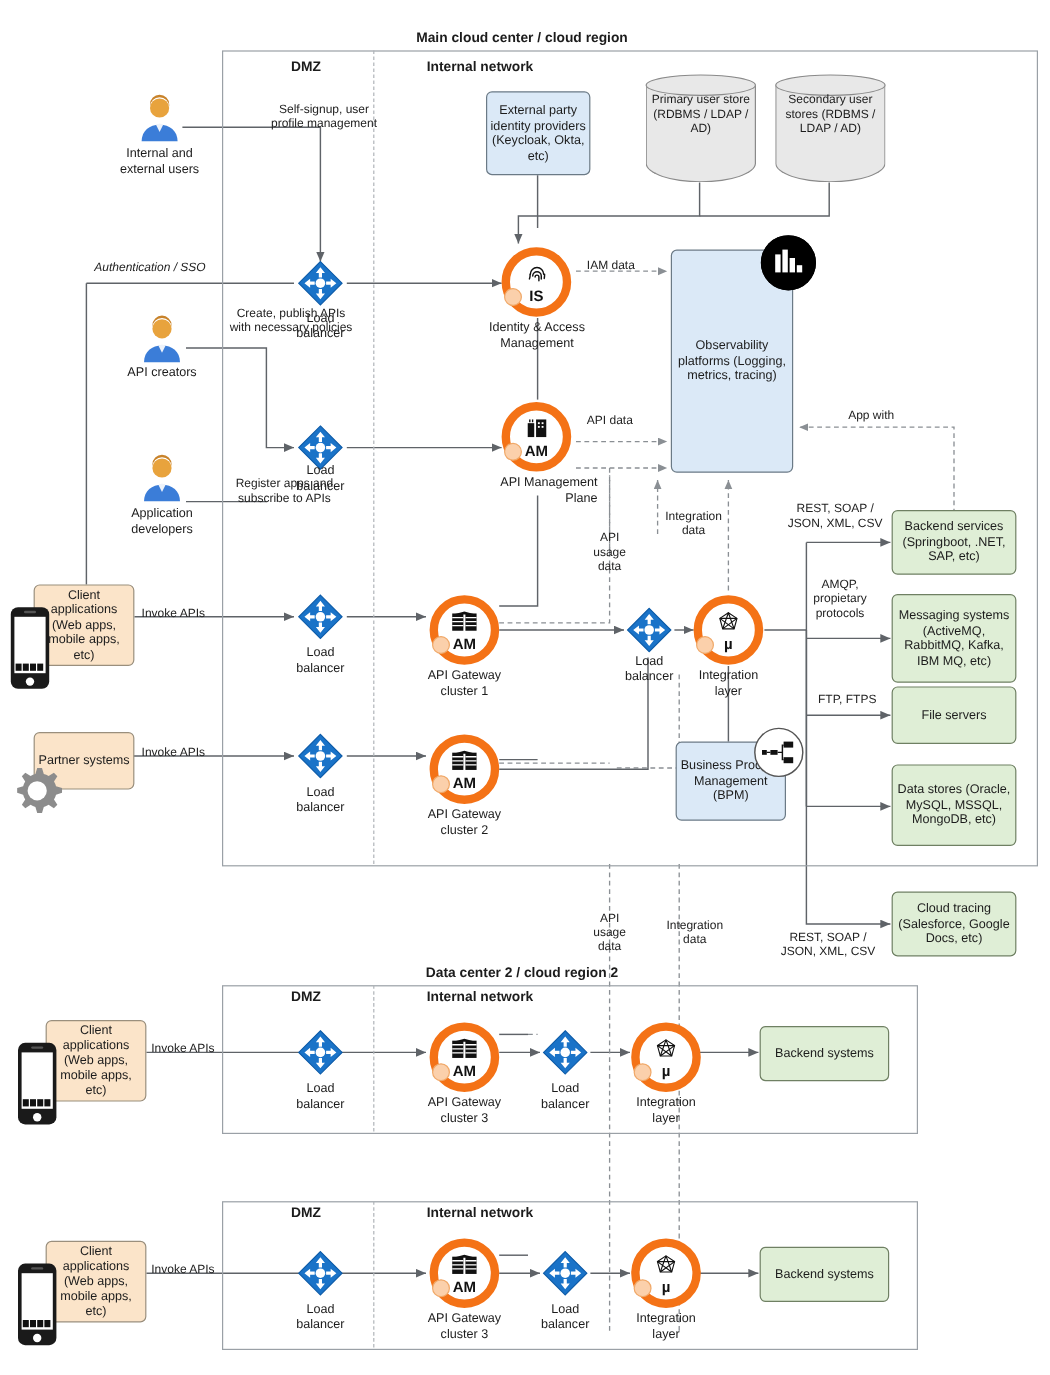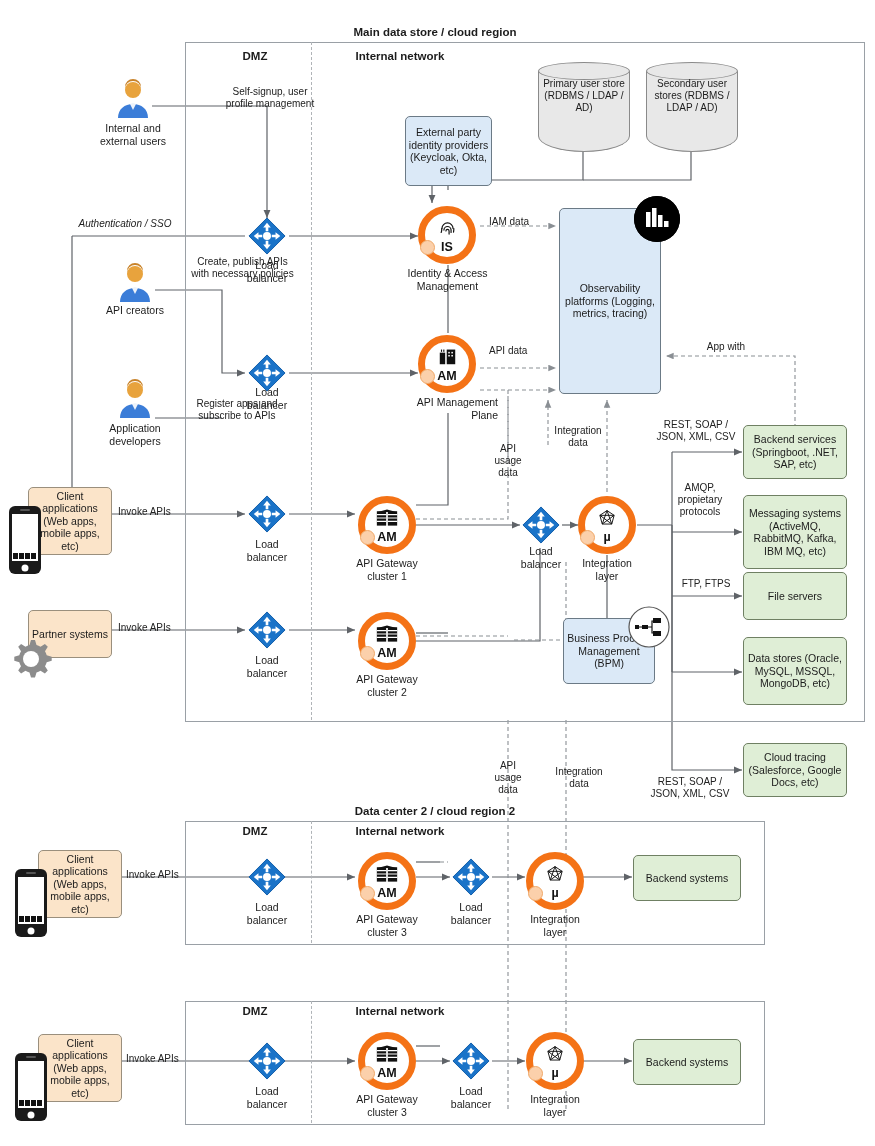--- a/index.html
+++ b/index.html
@@ -131,21 +131,21 @@
       <path d="M548,445 L548,400" marker-end="url(#ard)"></path>
 
       <path d="M795,428 L795,356 L666,356" marker-end="url(#ard)"></path>
 
       <path d="M508,720 L508,1110"></path>
       <path d="M566,720 L566,1110"></path>
       <path d="M440,862 L448,862"></path>
     </g>
   </svg>
 
-  <div class="region-title" style="left:185px;top:26px;width:500px;">Main data store / cloud region</div>
+  <div class="region-title" style="left:185px;top:26px;width:500px;">Main cloud center / cloud region</div>
   <div class="region" style="left:185px;top:42px;width:678px;height:678px;"></div>
   <div class="vdash" style="left:311px;top:42px;height:678px;"></div>
   <div class="zone-title" style="left:205px;top:50px;width:100px;">DMZ</div>
   <div class="zone-title" style="left:330px;top:50px;width:140px;">Internal network</div>
 
   <div class="actor" style="left:113px;top:78px;">
     <svg viewBox="0 0 40 40" width="40" height="40">
       <circle cx="20" cy="12" r="8" fill="#e8a33d"></circle>
       <path d="M12 11 a8 8 0 0 1 16 0 v-2 a8 8 0 0 0 -16 0 z" fill="#c8832b"></path>
       <path d="M5 40 c0-9 6.7-14 15-14 s15 5 15 14 z" fill="#3b7dd8"></path>
@@ -276,21 +276,21 @@
         <path d="M6 20 l5-4 v2.6 h4 v2.8 h-4 V24 z"></path>
           <path d="M34 20 l-5 4 v-2.6 h-4 v-2.8 h4 V16 z"></path>
         <circle cx="20" cy="20" r="4.2"></circle>
       </g>
     </svg>
   </div>
   <div class="lb-cap" style="left:506px;top:545px;width:70px;">
     <span>Load</span><br><span>balancer</span>
   </div>
 
-  <div class="nodebox box-blue" style="left:405px;top:76px;width:87px;height:70px;margin-top:40px;">External party identity providers (Keycloak, Okta, etc)</div>
+  <div class="nodebox box-blue" style="left:405px;top:76px;width:87px;height:70px;">External party identity providers (Keycloak, Okta, etc)</div>
 
   <div class="cyl" style="left:538px;top:62px;width:92px;height:90px;">
     <div class="body"></div>
     <div class="top"></div>
     <div class="txt">Primary user store (RDBMS /  LDAP / AD)</div>
   </div>
 
   <div class="cyl" style="left:646px;top:62px;width:92px;height:90px;">
     <div class="body"></div>
     <div class="top"></div>

